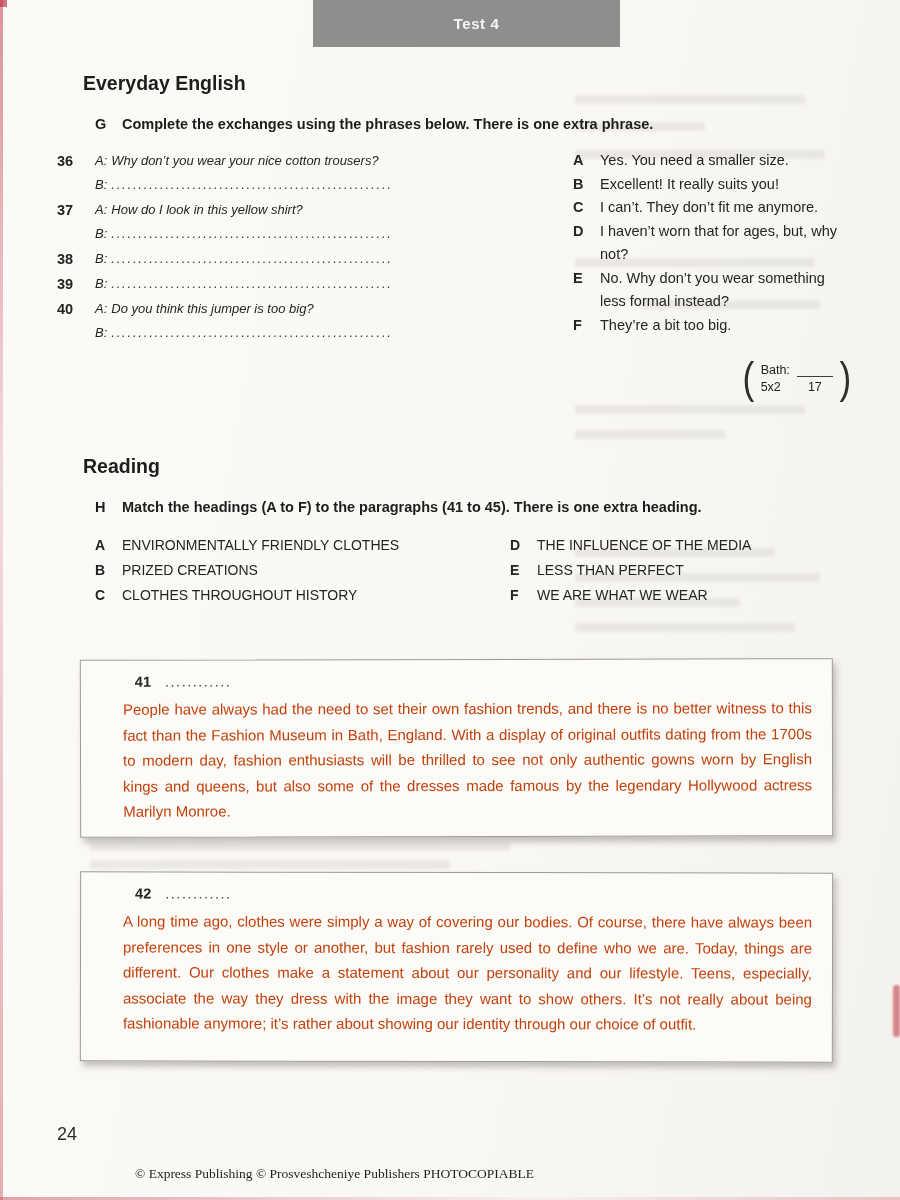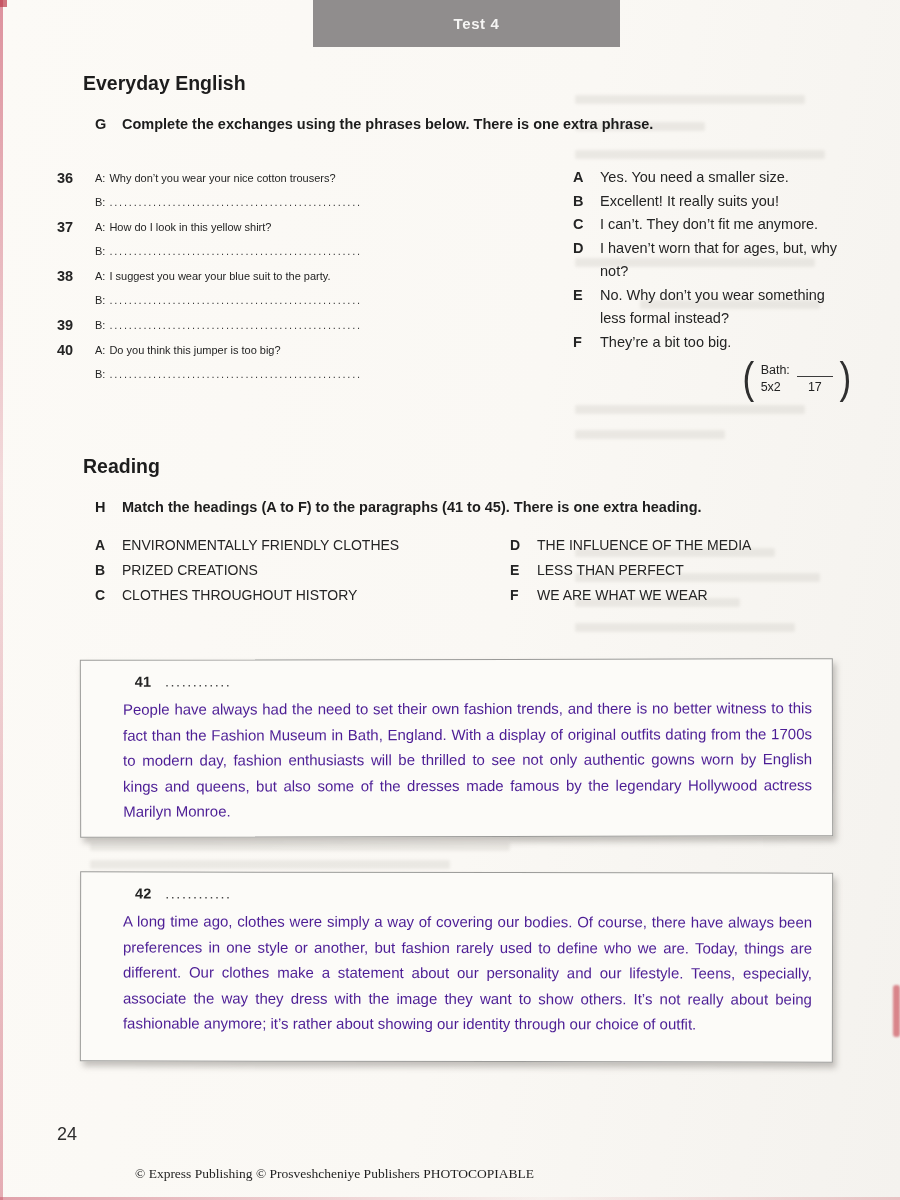--- a/index.html
+++ b/index.html
@@ -30,25 +30,25 @@
   
   .section { position:absolute; left:57px; width:796px; }
   .sec-everyday { top:72px; }
   .sec-reading { top:455px; }
   .sec-title { margin-left:26px; font-size:19.5px; font-weight:bold; color:#1d1d1d; }
   .exercise-head { display:flex; margin:21px 0 0 38px; font-size:14.5px; font-weight:bold; color:#1d1d1d; }
   .exercise-head .ex-letter { width:27px; flex:none; }
   .exercise-head .ex-instr { flex:1; }
 
   
-  .ee-body { display:flex; margin-top:34px; }
+  .ee-body { display:flex; margin-top:17px; }
   .questions { width:516px; flex:none; }
   .q { display:flex; margin-bottom:1px; }
   .q-num { width:38px; flex:none; font-weight:bold; font-size:14.5px; line-height:24px; }
-  .q-lines { flex:1; font-size:11px; line-height:24px; }
+  .q-lines { flex:1; font-size:13px; line-height:24px;font-style:italic; }
   .q-b .dots { letter-spacing:1.8px; color:#3a3a3a; }
   .sp { margin-right:4px; }
 
   .options { flex:1; font-size:14.5px; line-height:23.5px; }
   .opt { display:flex; }
   .opt-letter { width:27px; flex:none; font-weight:bold; }
   .opt-text { flex:1; }
 
   
   .marks { position:absolute; left:684px; top:284px; display:flex; align-items:center; }
@@ -69,21 +69,21 @@
   
   .para-box { position:absolute; left:80px; width:753px; background:#fcfbf8;
     border:1px solid #9a9a98; box-shadow:3px 5px 6px rgba(110,105,100,.4);
     padding:13px 20px 12px 22px; }
   .box-41 { top:659px; min-height:172px; transform:rotate(-.12deg); }
   .box-42 { top:872px; min-height:190px; transform:rotate(.1deg); }
   .p-head { font-size:14.5px; }
   .p-num { font-weight:bold;margin-left:32px; }
   .p-dots { letter-spacing:1.5px; color:#444; margin-left:10px; }
   .para-box p { margin:7px 0 0 20px; font-size:15px; line-height:25.5px;
-    text-align:justify; color:#4c1d95; }
+    text-align:justify; color:#c2410c; }
 
   
   .page-num { position:absolute; left:57px; top:1124px; font-size:18px; color:#2e2e2e; }
   .copyright { position:absolute; left:135px; top:1138px;
     font-family:"Liberation Serif", serif; font-size:13.5px; color:#1f1f1f;margin-top:28px; }
 </style>
 </head>
 <body>
 
 <div class="page">
@@ -134,21 +134,20 @@
           <span class="q-num">37</span>
           <div class="q-lines">
             <div class="q-a"><span class="sp">A:</span><span>How do I look in this yellow shirt?</span></div>
             <div class="q-b"><span class="sp">B:</span><span class="dots">....................................................</span></div>
           </div>
         </div>
 
         <div class="q">
           <span class="q-num">38</span>
           <div class="q-lines">
-            <div class="q-a"><span class="sp">A:</span><span>I suggest you wear your blue suit to the party.</span></div>
             <div class="q-b"><span class="sp">B:</span><span class="dots">....................................................</span></div>
           </div>
         </div>
 
         <div class="q">
           <span class="q-num">39</span>
           <div class="q-lines">
             <div class="q-b"><span class="sp">B:</span><span class="dots">....................................................</span></div>
           </div>
         </div>

